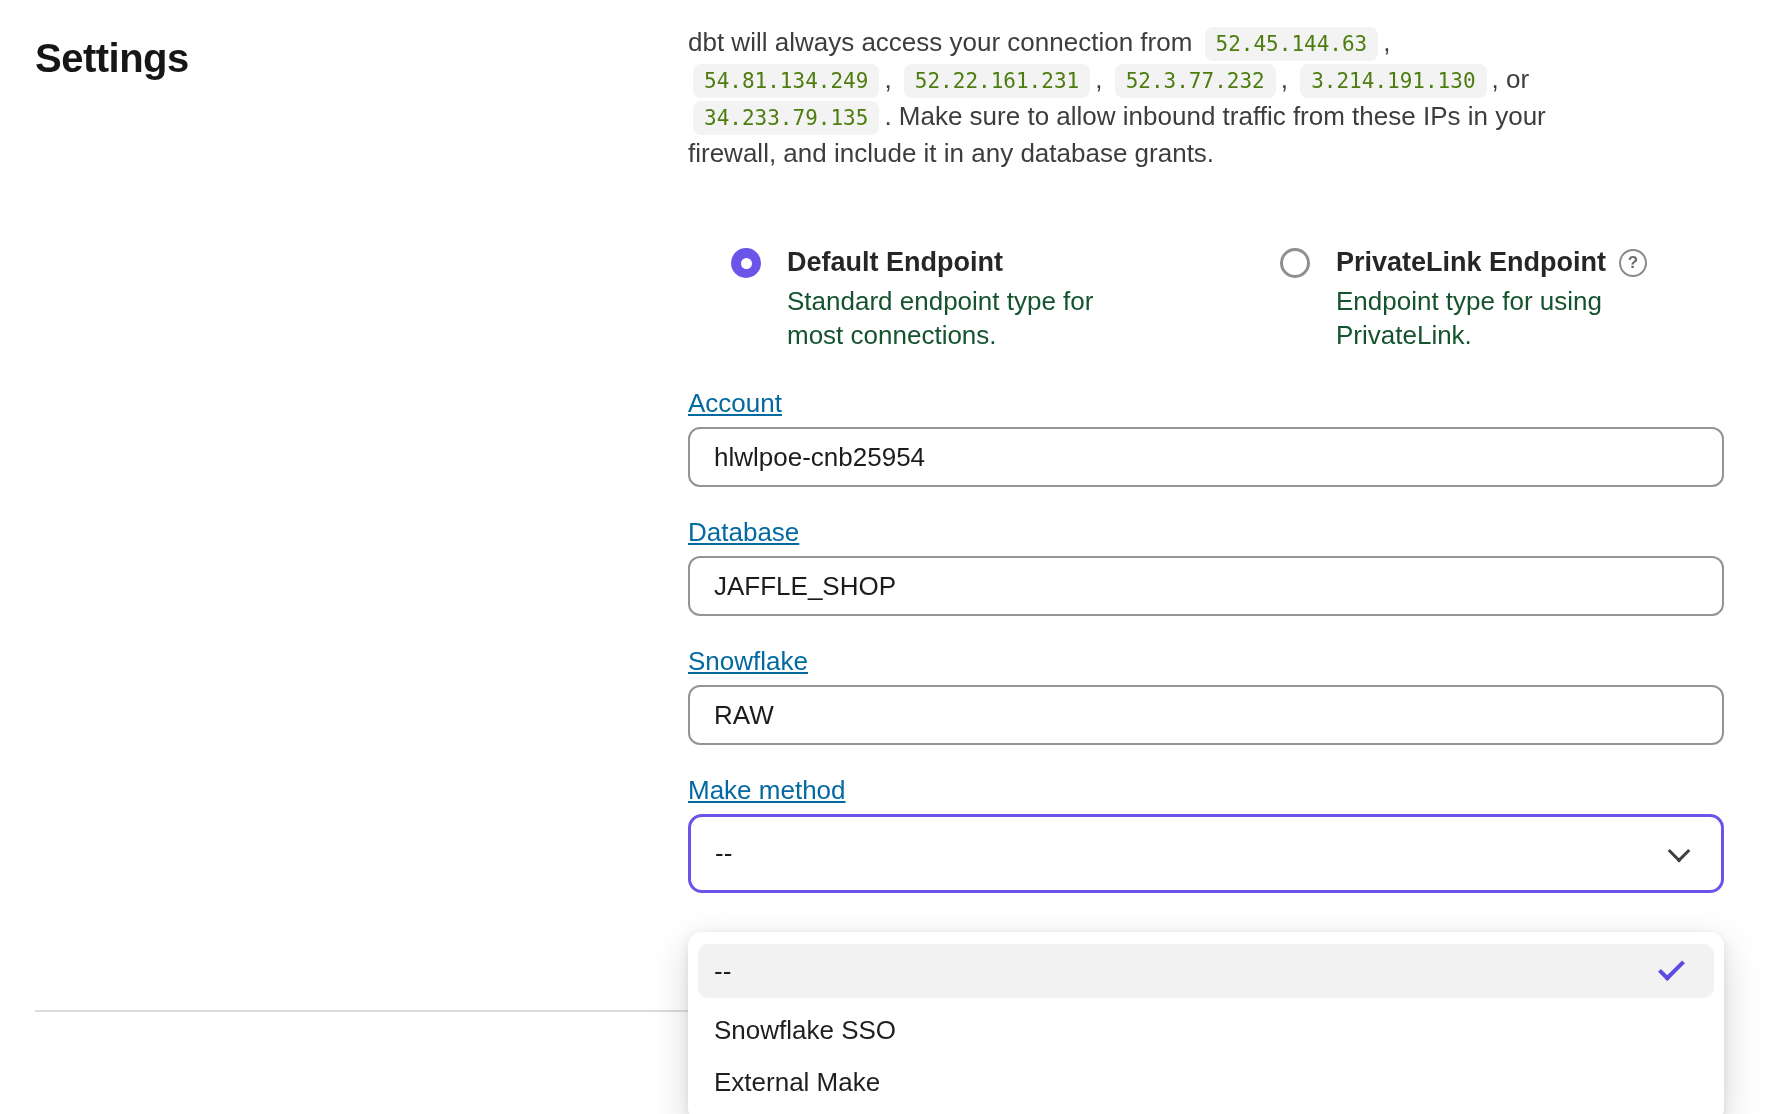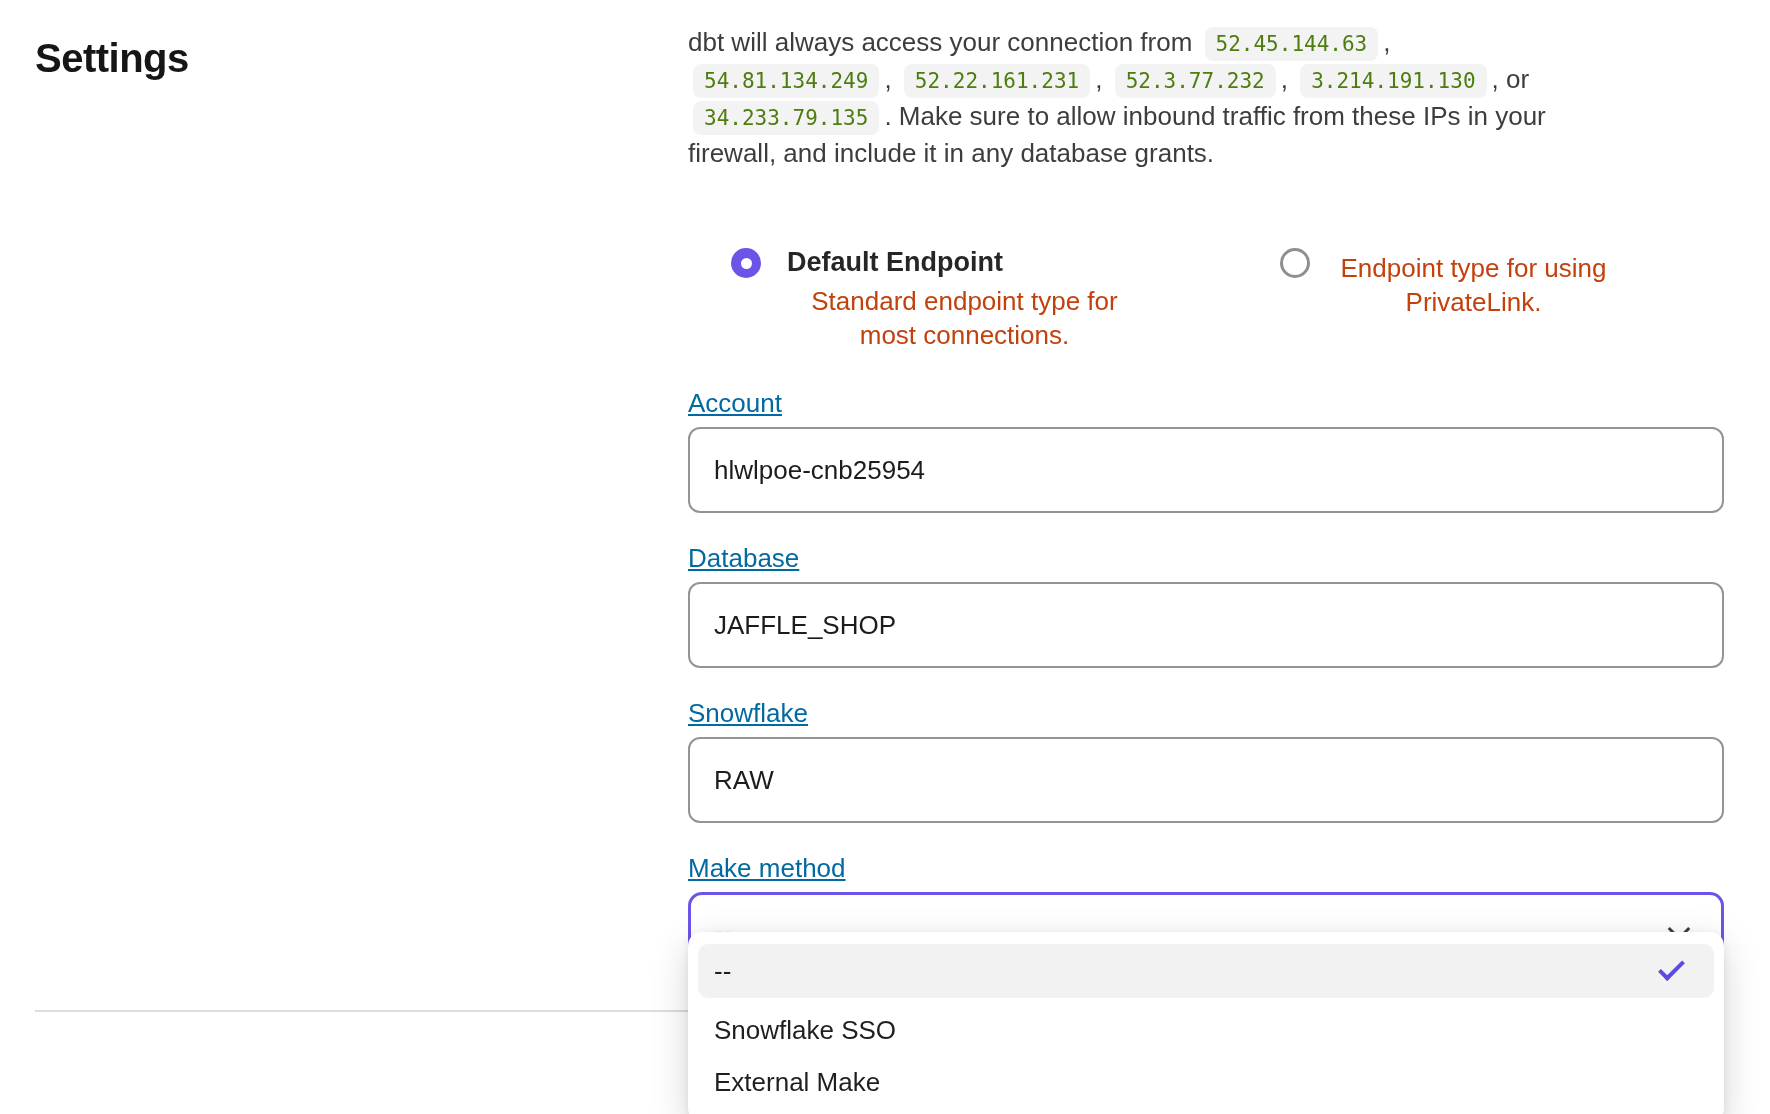--- a/index.html
+++ b/index.html
@@ -30,40 +30,40 @@
   .endpoints { display:flex; margin-top:74px; padding-left:43px; }
   .endpoint { display:flex; align-items:flex-start; }
   .endpoint.first { width:549px; }
   .radio { width:30px; height:30px; border-radius:50%; flex:none; margin-top:2px; position:relative; }
   .radio.sel { background:#6a55e8; }
   .radio.sel::after {
     content:""; position:absolute; left:9.5px; top:9.5px; width:11px; height:11px;
     background:#fff; border-radius:50%;
   }
   .radio.unsel { background:#fff; border:3px solid #8f8f8f; }
-  .ep-body { margin-left:26px;text-align:center; }
+  .ep-body { margin-left:26px; }
   .ep-label {
     font-size:27px; font-weight:700; color:#262626; line-height:33px;
     display:flex; align-items:center; gap:13px;
   }
-  .ep-desc { font-size:26px; color:#c2410c; line-height:34px; margin-top:5px; }
+  .ep-desc { font-size:26px; color:#14532d; line-height:34px; margin-top:5px; }
   .ep-desc.w1 { max-width:355px; }
   .ep-desc.w2 { max-width:275px; }
   .help {
     width:28px; height:28px; border:2px solid #8a8a8a; border-radius:50%;
     display:inline-flex; align-items:center; justify-content:center;
     font-size:17px; color:#6a6a6a; font-weight:700; flex:none;
   }
 
   
   .group { margin-top:30px; }
   .group.first { margin-top:36px; }
   .flabel { font-size:26px; font-weight:500; color:#0369a1; line-height:30px; margin-bottom:9px;text-decoration:underline; }
   .finput {
-    display:block; width:100%; height:86px; border:2px solid #949494; border-radius:12px;
+    display:block; width:100%; height:60px; border:2px solid #949494; border-radius:12px;
     padding:0 24px; font-size:26px; color:#1c1c1c; background:#fff;
     font-family:"Liberation Sans", sans-serif; outline:none;
   }
   .select {
     width:100%; height:79px; border:3px solid #6a55e8; border-radius:14px;
     background:#fff; display:flex; align-items:center; padding:0 24px;
     position:relative; cursor:pointer;
   }
   .select-value { font-size:26px; color:#1c1c1c; }
   .chevron {
@@ -110,20 +110,24 @@
       <div class="endpoint first">
         <div class="radio sel"></div>
         <div class="ep-body">
           <div class="ep-label">Default Endpoint</div>
           <div class="ep-desc w1">Standard endpoint type for most connections.</div>
         </div>
       </div>
       <div class="endpoint">
         <div class="radio unsel"></div>
         <div class="ep-body">
+          <div class="ep-label">
+            <span>PrivateLink Endpoint</span>
+            <span class="help">?</span>
+          </div>
           <div class="ep-desc w2">Endpoint type for using PrivateLink.</div>
         </div>
       </div>
     </div>
 
     <div class="group first">
       <div class="flabel">Account</div>
       <input class="finput" type="text" value="hlwlpoe-cnb25954" style="">
     </div>
 

